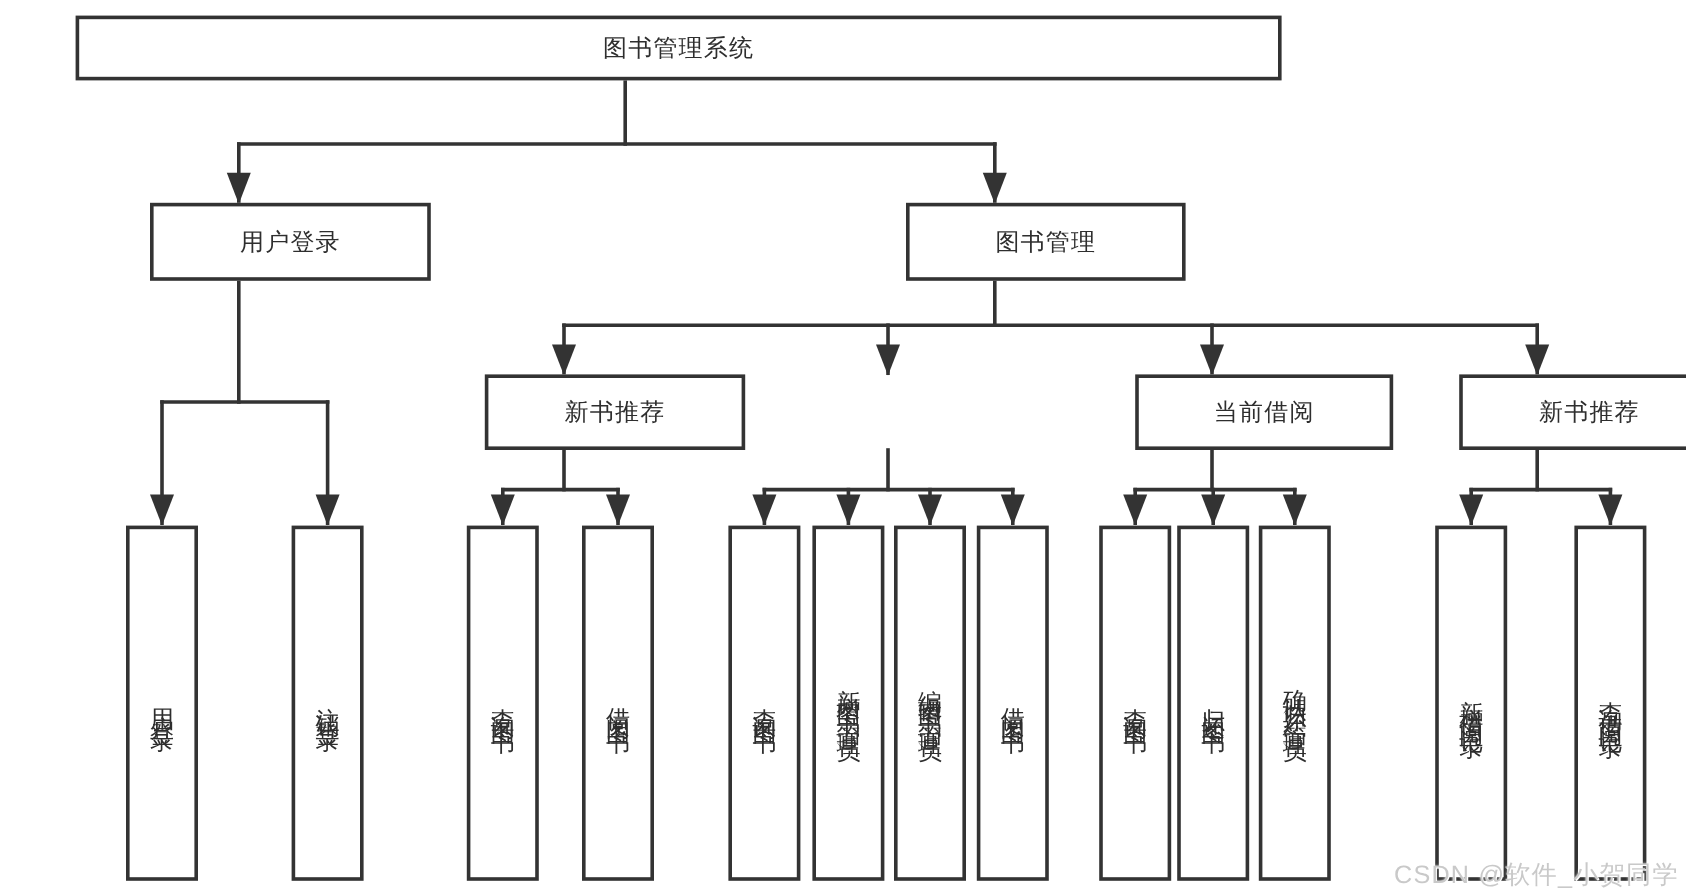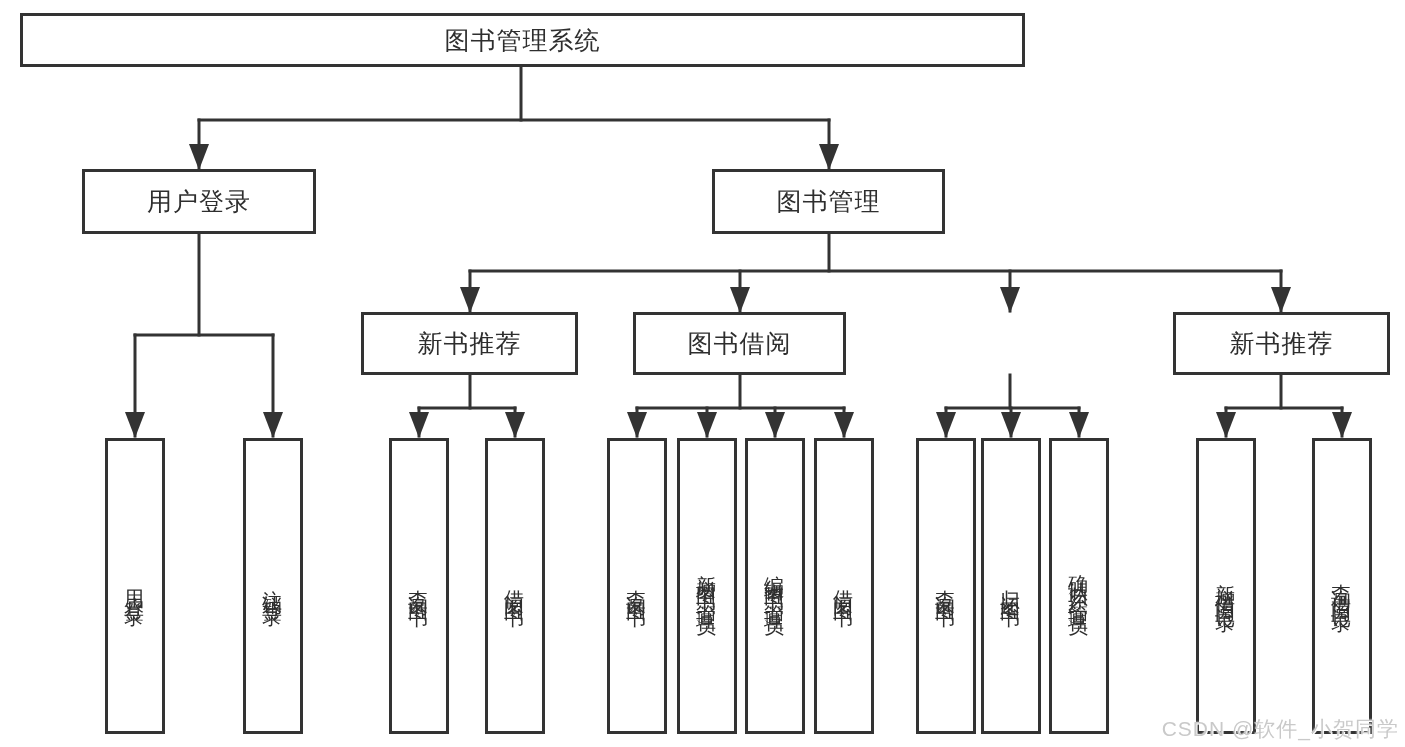--- a/index.html
+++ b/index.html
@@ -3,21 +3,21 @@
 <meta charset="utf-8">
 <style>
   html,body{margin:0;padding:0;background:#ffffff;}
   body{font-family:"Liberation Sans","DejaVu Sans",sans-serif;}
   .stage{position:relative;width:1405px;height:747px;background:#ffffff;overflow:hidden;}
   .wires{position:absolute;left:0;top:0;z-index:0;}
   .hbox{
     position:absolute;box-sizing:border-box;z-index:1;
     border:3px solid #333333;background:#ffffff;
     display:flex;align-items:center;justify-content:center;
-    font-size:25px;color:#2e2e2e;letter-spacing:1px;white-space:nowrap;
+    font-size:20px;color:#2e2e2e;letter-spacing:1px;white-space:nowrap;margin-left:43px;
   }
   .leaf{
     position:absolute;box-sizing:border-box;z-index:1;
     top:438px;height:296px;width:60px;
     border:3px solid #333333;background:#ffffff;
     display:flex;align-items:center;justify-content:center;
   }
   .leaf .vtxt{
     writing-mode:vertical-rl;text-orientation:mixed;
     font-size:20px;letter-spacing:6px;color:#2e2e2e;white-space:nowrap;
@@ -99,21 +99,21 @@
       <path d="M1332 412 L1352 412 L1342 438 Z"></path>
     </g>
   </svg>
 
   <div class="hbox" style="left:20px;top:13px;width:1005px;height:54px">图书管理系统</div>
 
   <div class="hbox" style="left:82px;top:169px;width:234px;height:65px">用户登录</div>
   <div class="hbox" style="left:361px;top:312px;width:217px;height:63px">新书推荐</div>
 
   <div class="hbox" style="left:712px;top:169px;width:233px;height:65px">图书管理</div>
-  <div class="hbox" style="left:633px;top:312px;width:213px;height:63px">图书借阅</div>
+  <div class="hbox" style="left:903px;top:312px;width:215px;height:63px">当前借阅</div>
   <div class="hbox" style="left:1173px;top:312px;width:217px;height:63px">新书推荐</div>
 
   <div class="leaf" style="left:105px">
     <span class="vtxt">用户登录</span>
   </div>
   <div class="leaf" style="left:243px">
     <span class="vtxt">注销登录</span>
   </div>
 
   <div class="leaf" style="left:389px">

